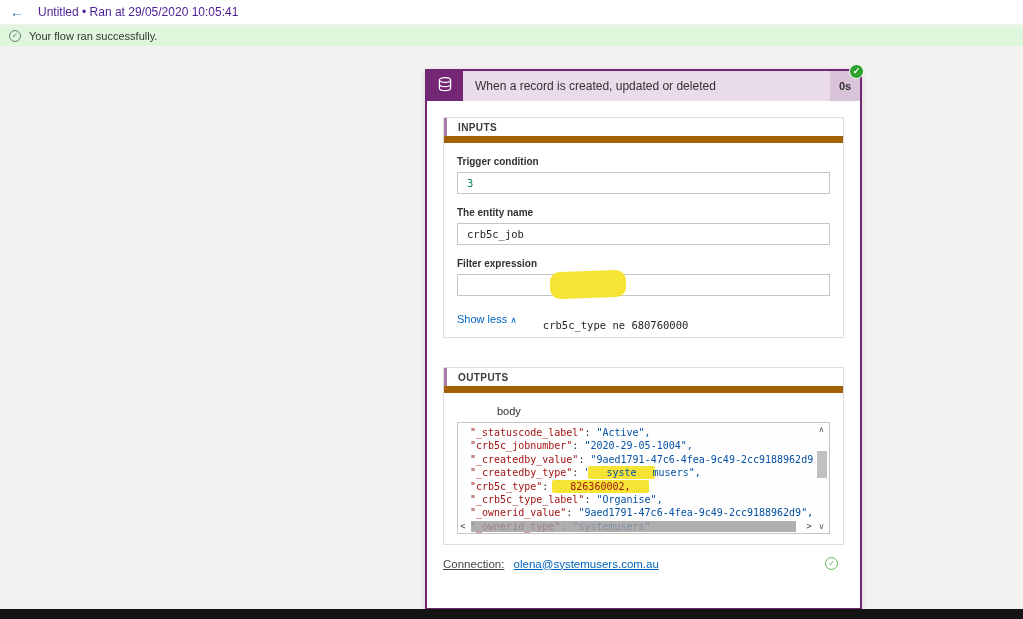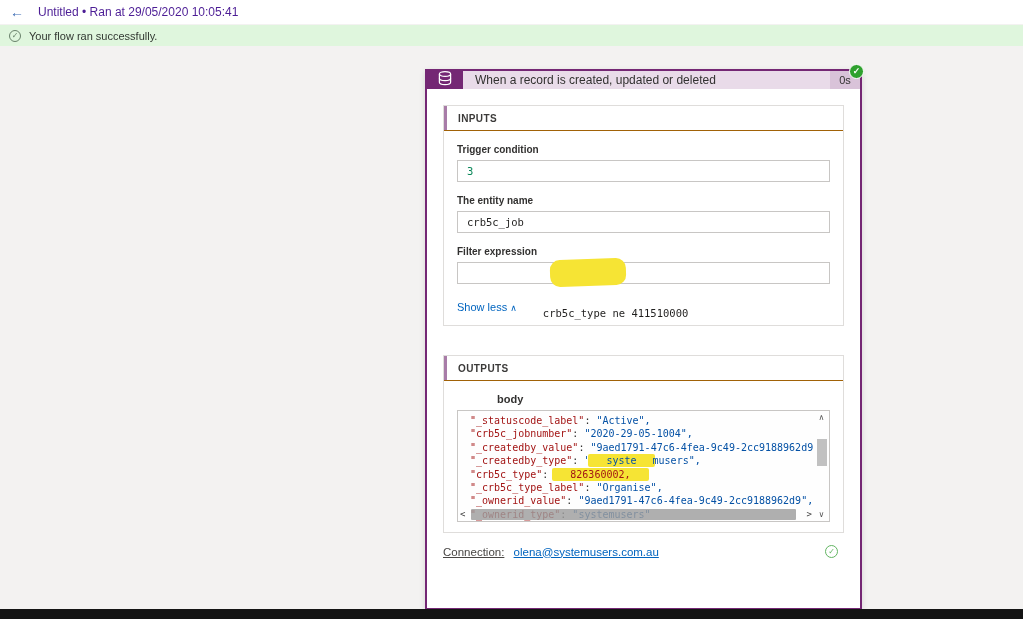--- a/index.html
+++ b/index.html
@@ -33,40 +33,40 @@
   .card {
     position:absolute; left:425px; top:69px; width:437px; height:541px;
     background:#ffffff; border:2px solid #742774;
     box-shadow:0 2px 6px rgba(0,0,0,0.12);
   }
   .card-badge {
     position:absolute; top:-7px; right:-4px; width:15px; height:15px;
     background:#2ea12e; border:1px solid #ffffff; border-radius:50%;
     color:#fff; font-size:9px; line-height:13px; text-align:center; font-weight:bold;
   }
-  .card-header { display:flex; height:18px; cursor:pointer; }
+  .card-header { display:flex; height:30px; cursor:pointer; }
   .card-icon-box {
     width:36px; background:#742774; display:flex; align-items:center; justify-content:center;
     flex:0 0 auto;
   }
   .card-title-box {
     flex:1 1 auto; background:#e9dbe9; display:flex; align-items:center; padding-left:12px;
     font-size:12px; color:#323130;
   }
   .card-duration {
     width:30px; background:#d9c3d9; display:flex; align-items:center; justify-content:center;
-    font-size:11px; color:#323130; flex:0 0 auto;
+    font-size:11px; color:#323130; flex:0 0 auto;font-weight:bold;
   }
   .card-body { padding:16px 16px 0 16px; }
   
   .panel { border:1px solid #dfdddb; background:#fff; }
   .panel + .panel { margin-top:29px; }
   .panel-header {
     position:relative; height:25px; display:flex; align-items:center;
-    border-bottom:1px solid #a16207;
+    border-bottom:7px solid #a16207;
   }
   .panel-accent { position:absolute; left:0; top:0; bottom:0; width:3px; background:#a87ca8; }
   .panel-header-label {
     margin-left:14px; font-size:10px; font-weight:bold; color:#3b3a39; letter-spacing:0.4px;
   }
   .panel-fields { padding:13px 13px 2px 13px; }
   .field { margin-bottom:13px; }
   .field-label { font-size:10px; font-weight:bold; color:#323130; margin-bottom:5px; }
   .field-box {
     position:relative; border:1px solid #c8c6c4; background:#fff;
@@ -79,21 +79,21 @@
     position:absolute; left:92px; top:-4px; width:76px; height:27px;
     background:#f6e434; border-radius:10px; transform:rotate(-2deg);
   }
   .fb-text { position:relative; }
   .show-less {
     font-size:11px; color:#0064bf; margin:1px 0 10px 0; cursor:pointer; display:inline-block;
   }
   .show-less .chev { font-size:9px; }
   
   .outputs-body { padding:12px 13px 10px 13px; }
-  .body-label { font-size:11px; font-weight:bold; color:#323130; margin-bottom:5px;padding-left:40px; }
+  .body-label { font-size:11px; font-weight:normal; color:#323130; margin-bottom:5px;padding-left:40px; }
   .code-block {
     position:relative; border:1px solid #c8c6c4; background:#fefefe;
     height:112px; overflow:hidden; padding-top:3px;
   }
   .code-line {
     font-family:"DejaVu Sans Mono", monospace; font-size:10px; line-height:13.4px;
     padding-left:12px; white-space:pre;
   }
   .ck { color:#a31515; }
   .cs { color:#0451a5; }
@@ -181,21 +181,21 @@
         <div class="field">
           <div class="field-label">The entity name</div>
           <div class="field-box"><span>crb5c_job</span></div>
         </div>
 
 
         <div class="field">
           <div class="field-label">Filter expression</div>
           <div class="field-box">
             <span class="hl-blob"></span>
-            <span class="fb-text"><span>crb5c_type ne </span><span>411510000</span></span>
+            <span class="fb-text"><span>crb5c_type ne </span><span>680760000</span></span>
           </div>
         </div>
 
         <div class="show-less"><span>Show less</span>&nbsp;<span class="chev">∧</span></div>
       </div>
     </div>
 
     <div class="panel">
       <div class="panel-header">
         <div class="panel-accent"></div>

